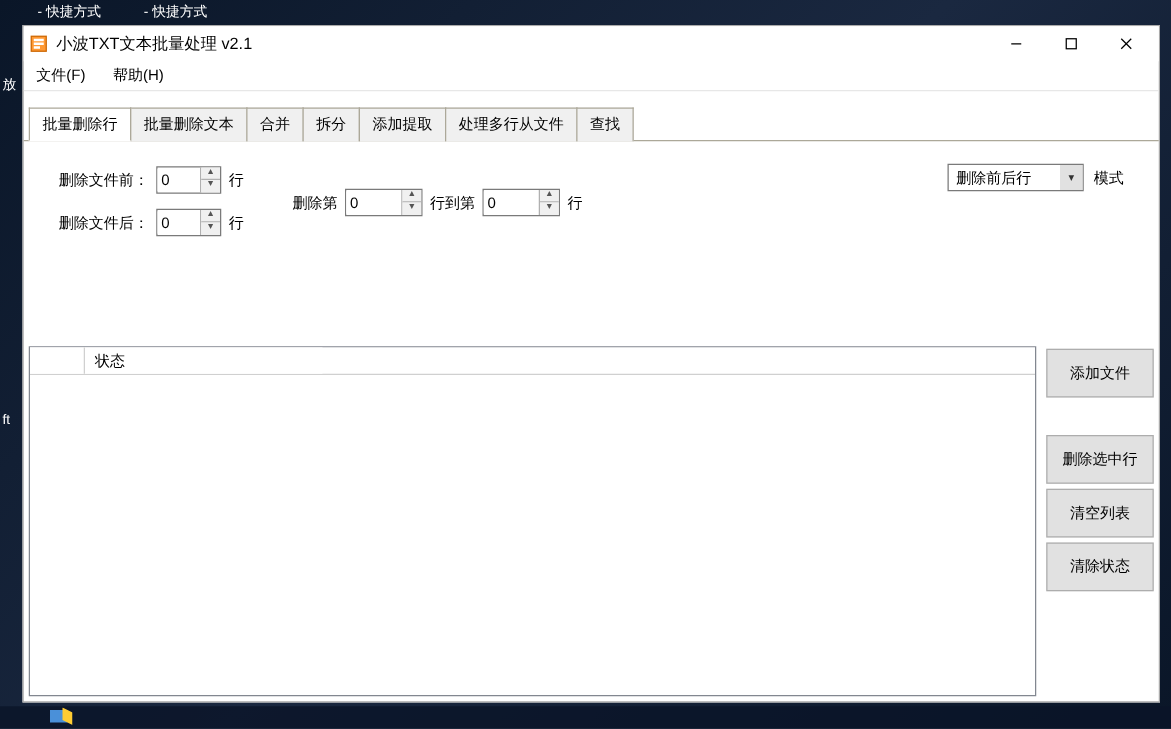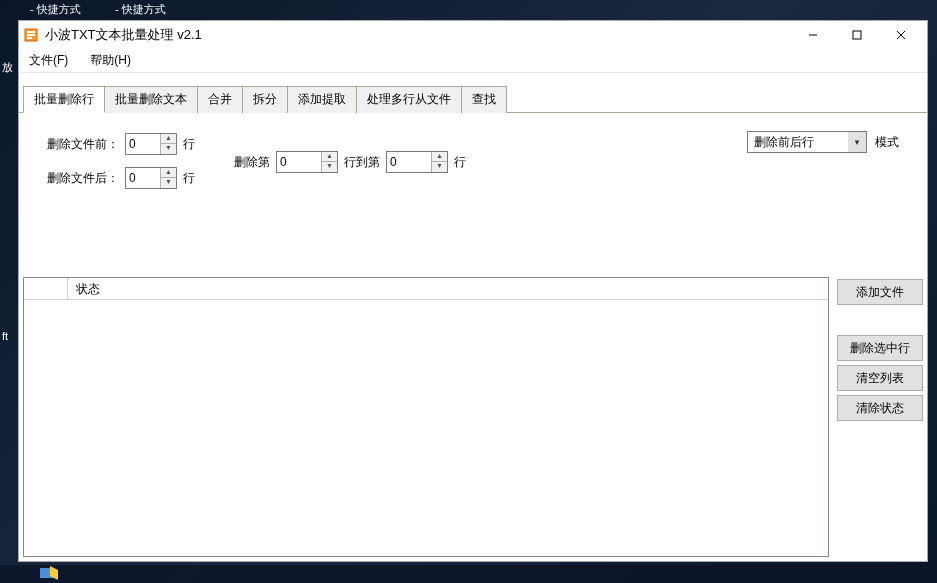--- a/index.html
+++ b/index.html
@@ -161,21 +161,21 @@
   display: flex;
   align-items: center;
   gap: 8px;
 }
 .combo {
   display: inline-flex;
   align-items: center;
   border: 1px solid #7a7a7a;
   height: 22px;
   background: #fff;
-  width: 120px;
+  width: 109px;
 }
 .combo-text { flex: 1; padding: 0 6px; }
 .combo-btn {
   width: 18px;
   height: 20px;
   background: #e1e1e1;
   display: flex;
   align-items: center;
   justify-content: center;
   cursor: pointer;
@@ -213,21 +213,21 @@
 .table-body { flex: 1; background: #fff; }
 
 .side-buttons {
   width: 86px;
   display: flex;
   flex-direction: column;
   gap: 4px;
   padding-top: 2px;
 }
 .btn {
-  height: 26px;
+  height: 39px;
   border: 1px solid #adadad;
   background: #e1e1e1;
   cursor: pointer;
   font-size: 12px;
   display: flex;
   align-items: center;
   justify-content: center;
 }
 .side-gap { height: 22px; }
 

